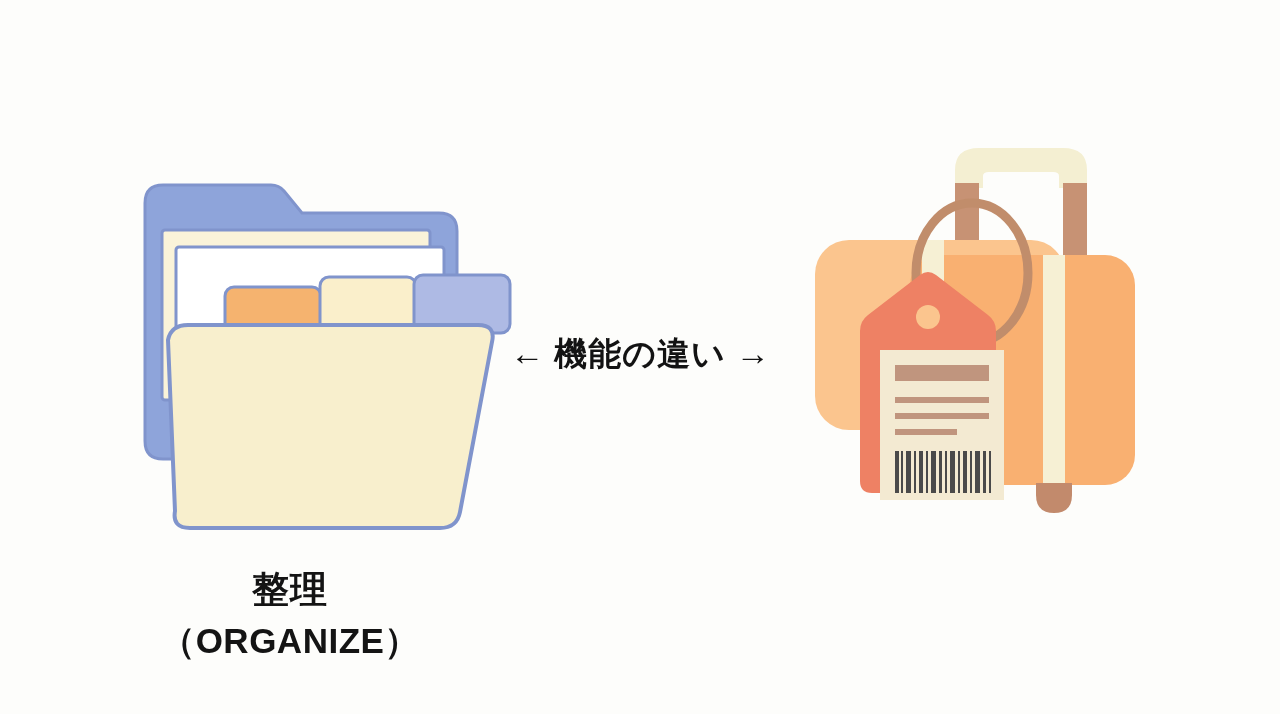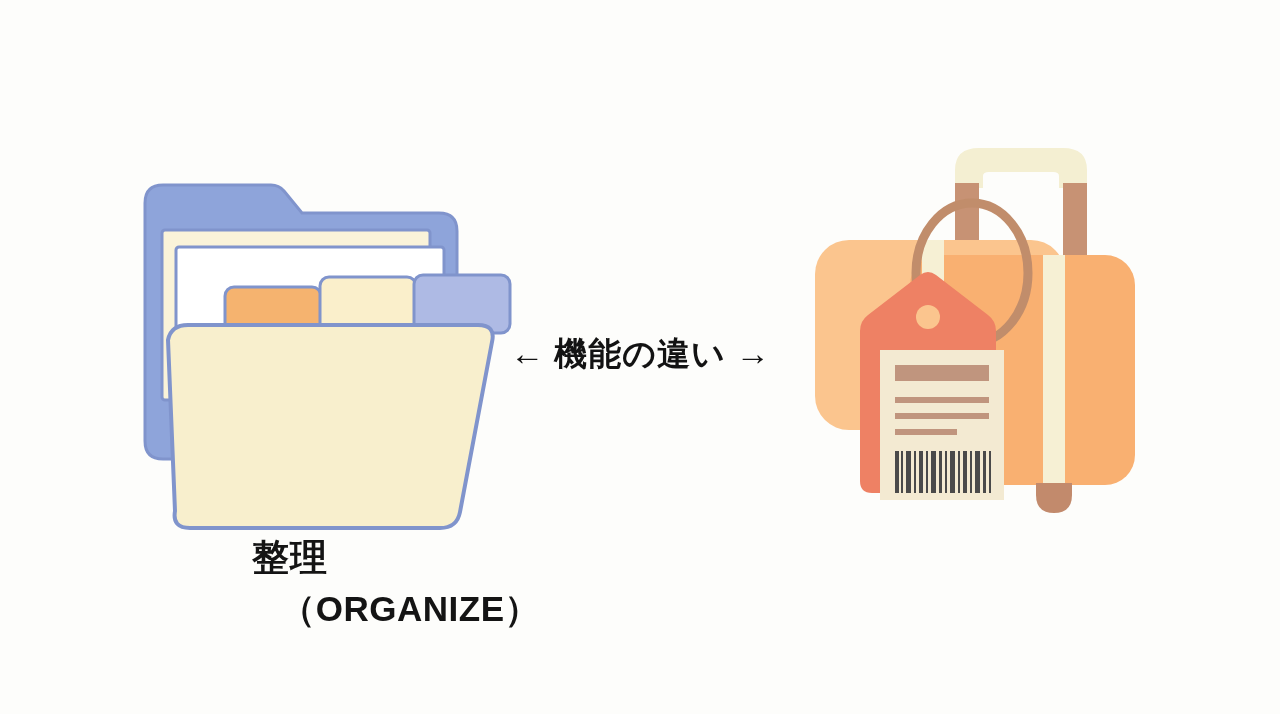--- a/index.html
+++ b/index.html
@@ -46,27 +46,27 @@
     width: 500px;
     text-align: center;
     color: #141414;
     font-weight: bold;
     line-height: 1.22;
   }
   .caption .jp {
     display: block;
     font-size: 37px;
     letter-spacing: 1px;
+    margin-top: 32px;
   }
   .caption .en {
     display: block;
     font-size: 35px;
     letter-spacing: 0.5px;
     margin-top: 8px;
-    text-align: right;
   }
 
   
   .center-label {
     position: absolute;
     left: 440px;
     top: 332px;
     width: 400px;
     text-align: center;
     font-size: 33px;

